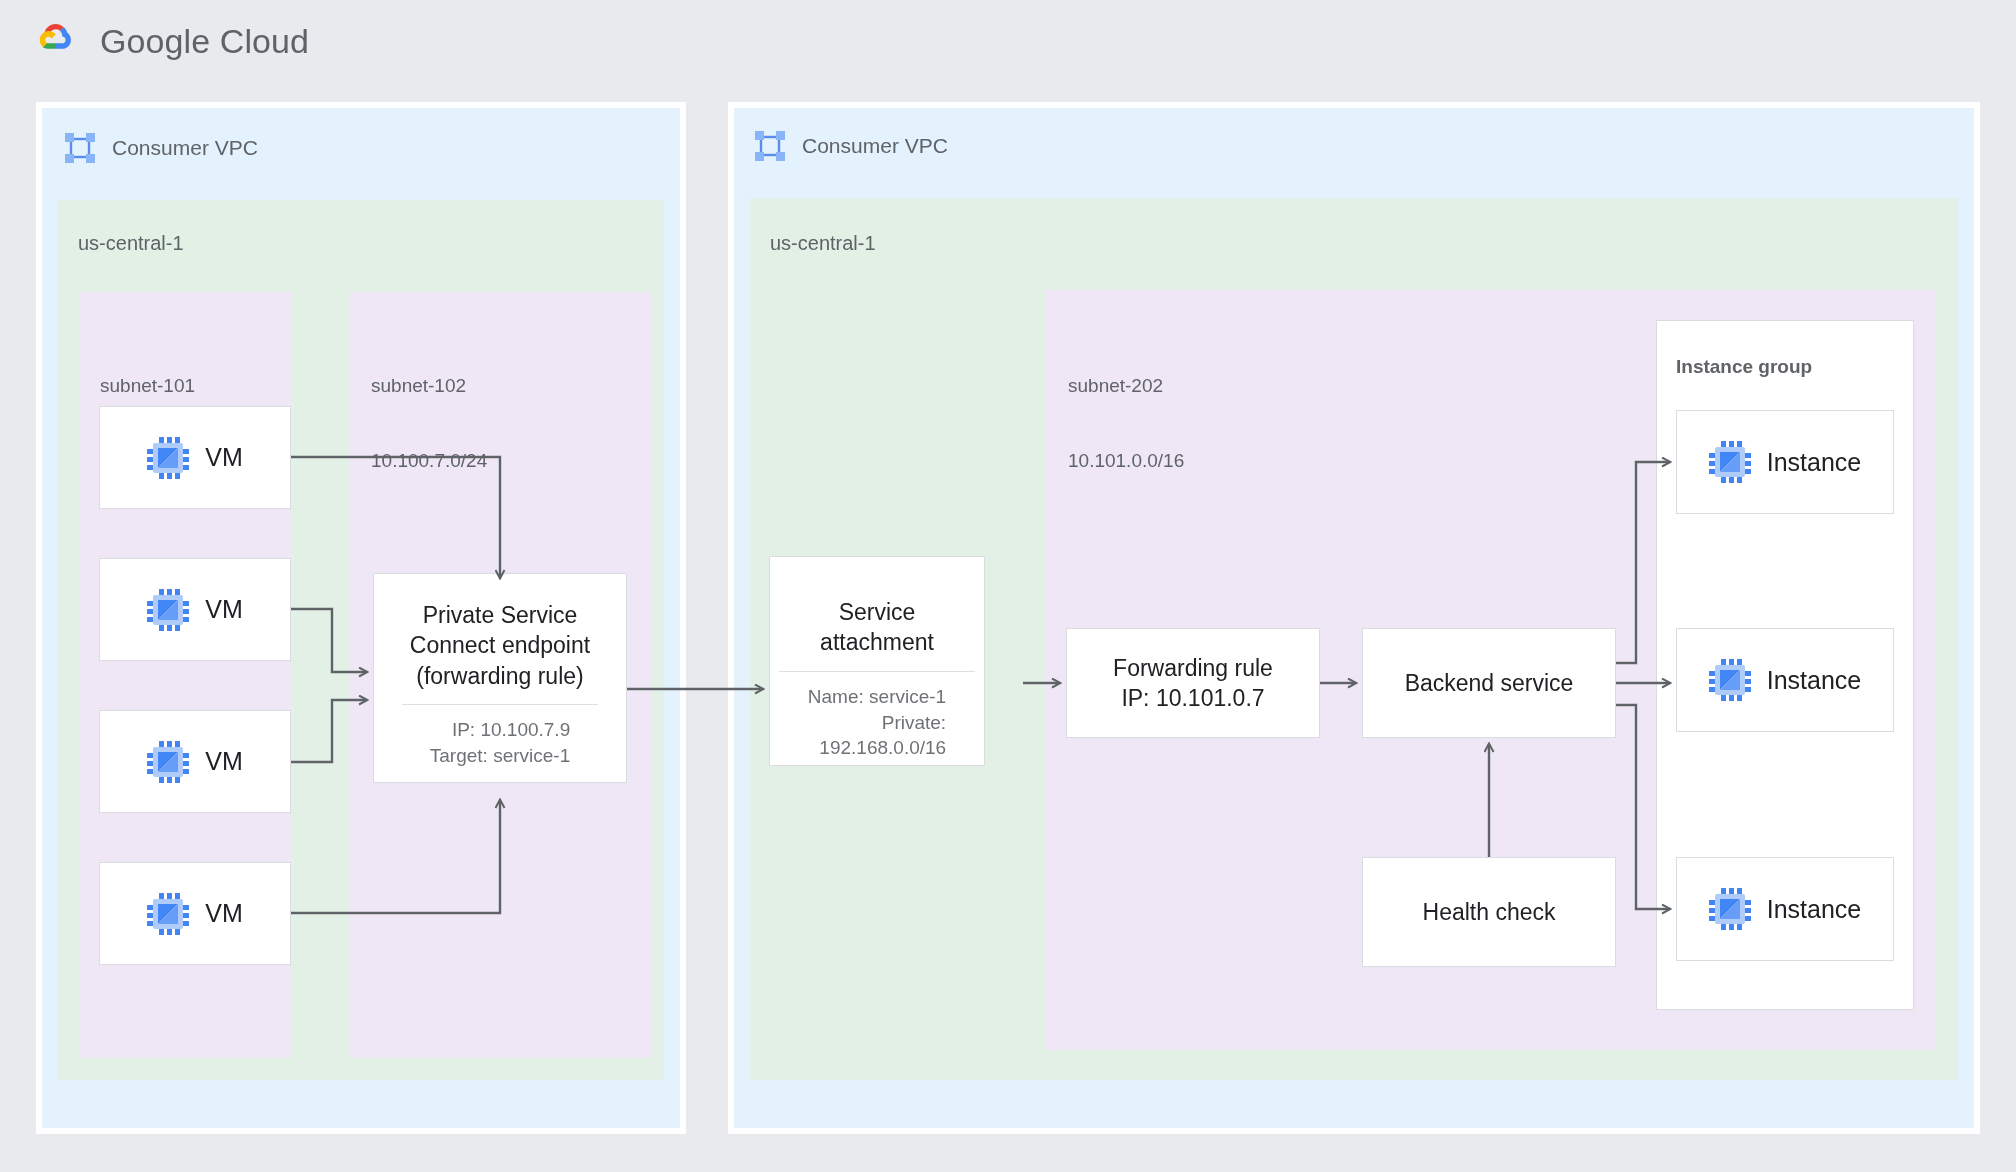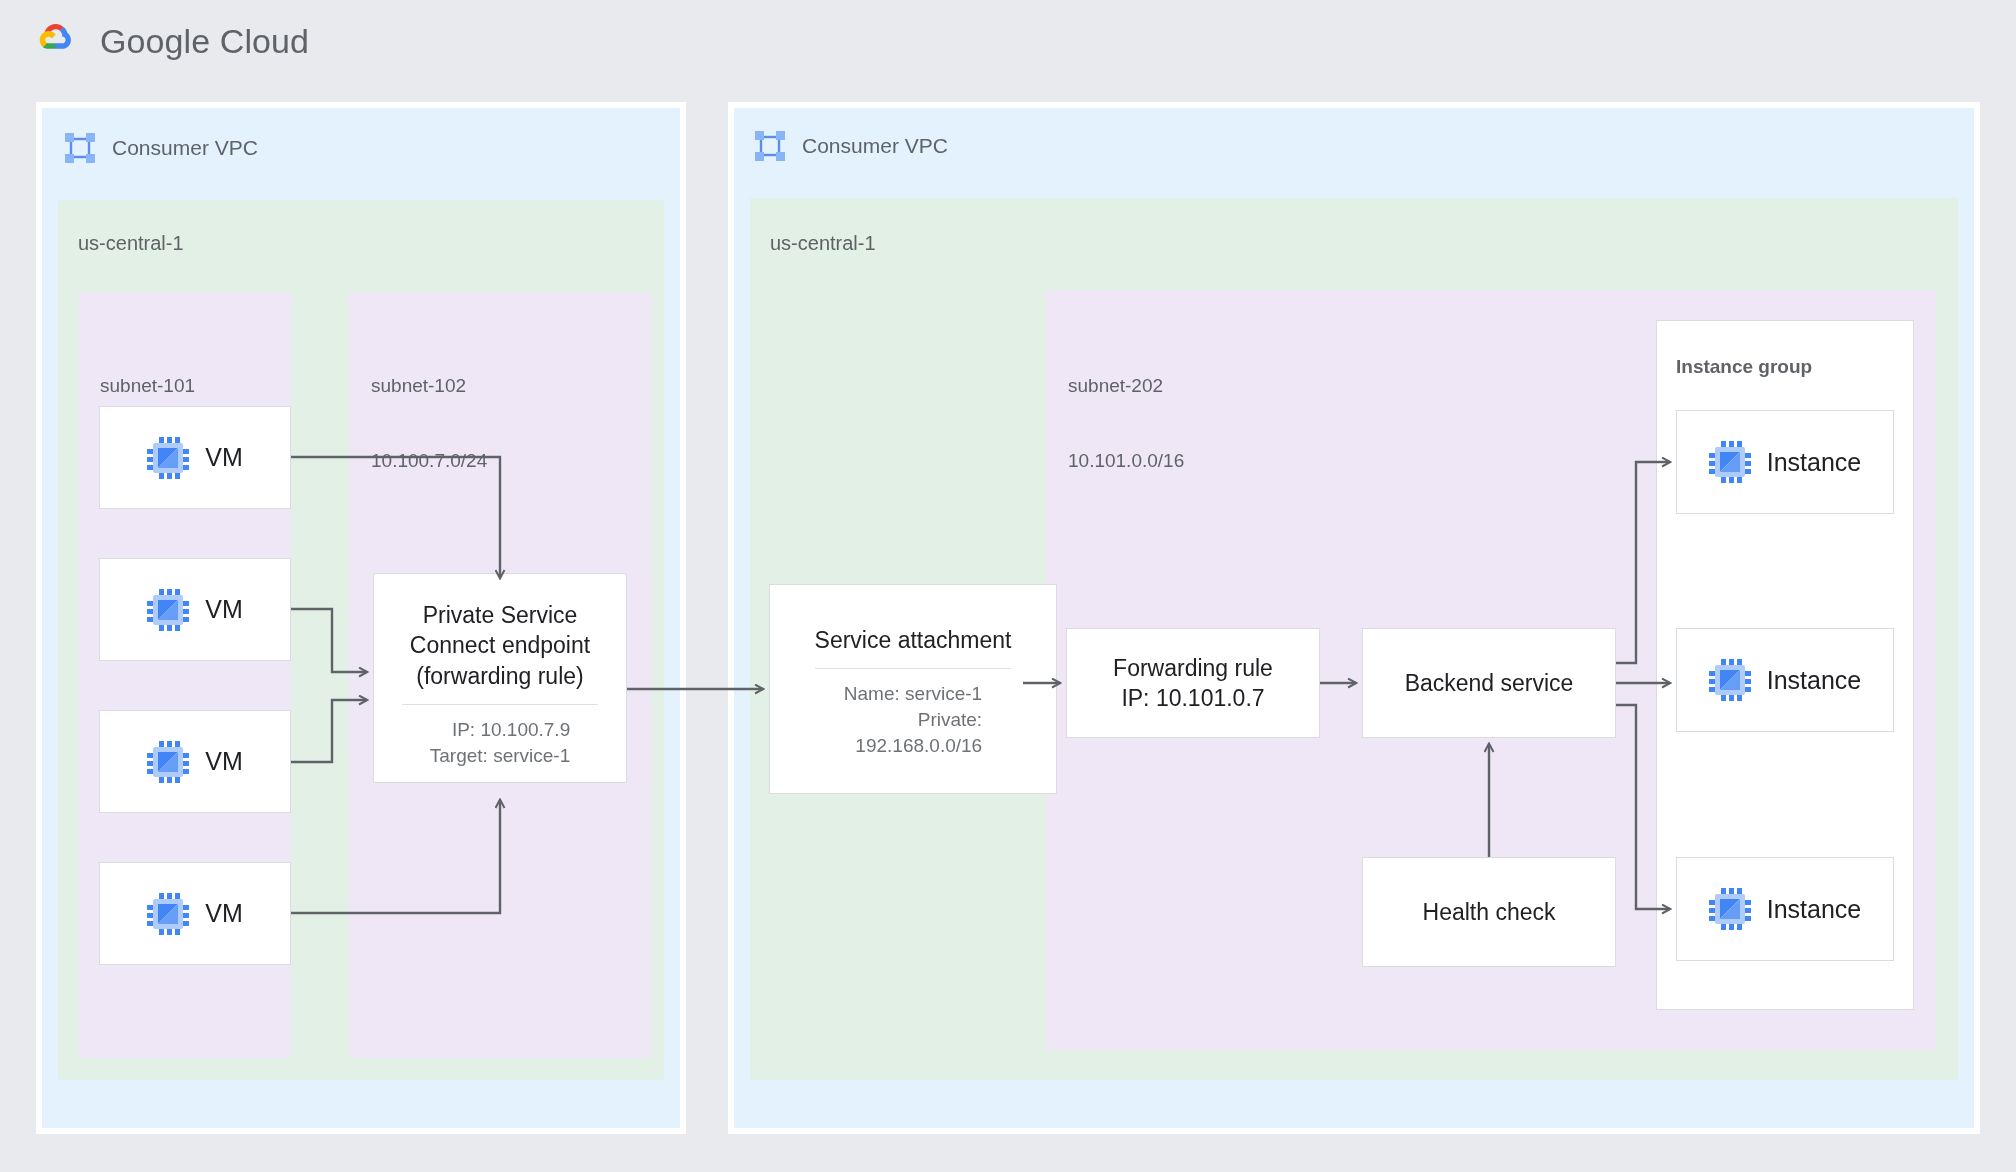--- a/index.html
+++ b/index.html
@@ -237,21 +237,21 @@
 
   <div class="region" style="left:750px; top:198px; width:1208px; height:882px;"></div>
   <div class="region-label" style="left:770px; top:232px;">us-central-1</div>
 
   <div class="subnet" style="left:1046px; top:290px; width:890px; height:760px;"></div>
   <div class="subnet-label" style="left:1068px; top:322px;">
     <div>subnet-202</div>
     <div>10.101.0.0/16</div>
   </div>
 
-  <div class="node" style="left:769px; top:584px; width:288px; height:210px; justify-content:flex-start; padding:40px 14px 0 14px;">
+  <div class="node" style="left:769px; top:556px; width:216px; height:210px; justify-content:flex-start; padding:40px 14px 0 14px;">
     <div class="node-title">Service attachment</div>
     <div class="divider" style="width:196px;"></div>
     <div class="node-sub">
       <span>Name: service-1</span><br>
       <span>Private:</span><br>
       <span>192.168.0.0/16</span>
     </div>
   </div>
 
   <div class="node" style="left:1066px; top:628px; width:254px; height:110px;">

